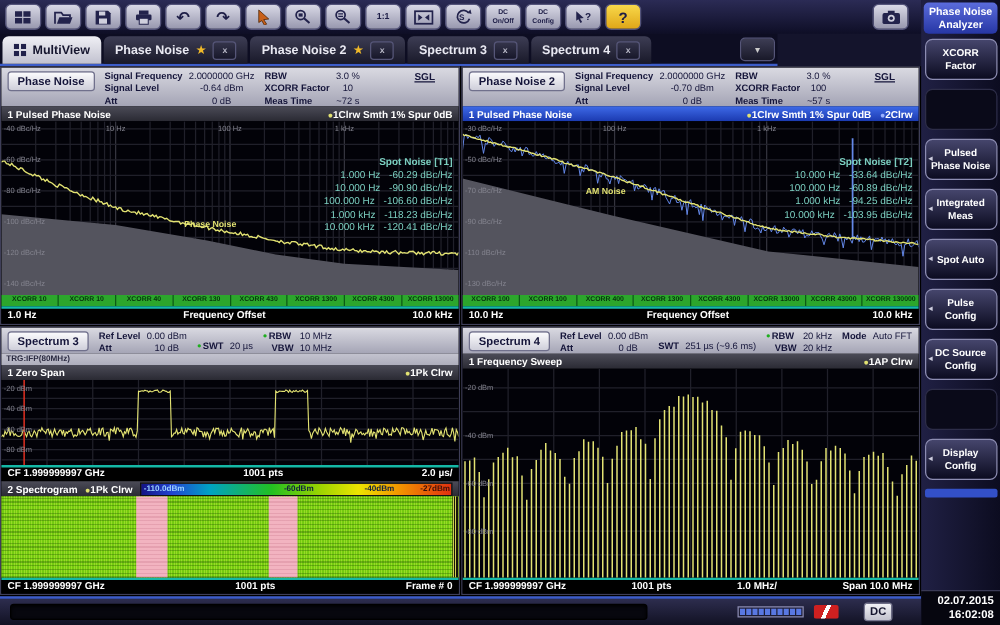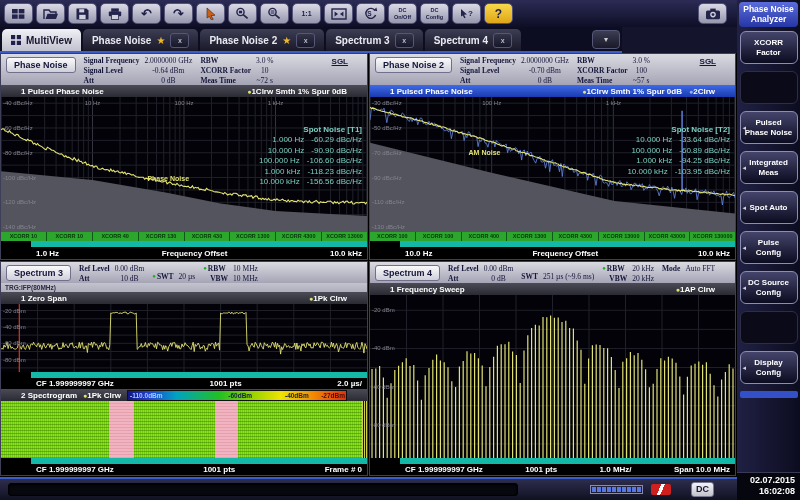--- a/index.html
+++ b/index.html
@@ -63,45 +63,45 @@
         grid-template-columns:368px 367px;grid-template-rows:207px 215px;gap:1px;background:#000;}
   .window{background:#000;display:flex;flex-direction:column;overflow:hidden;
           border:1px solid #3e3e58;box-sizing:border-box;}
   .whead{background:linear-gradient(#dadae2,#a4a4b5);color:#15153a;display:flex;gap:8px;
          padding:2px 5px 1px;box-sizing:border-box;}
   .whead.h3{height:31px;}
   .whead.h2{height:21px;}
   .chbtn{align-self:flex-start;background:linear-gradient(#fbfbfd,#cfcfda);border:1px solid #70708c;
          border-radius:3px;font-size:9px;font-weight:bold;padding:2px 7px;margin-top:1px;color:#15153a;white-space:nowrap;}
   .itable{display:grid;column-gap:5px;font-size:7.5px;line-height:1.3;}
-  .c2{grid-template-columns:auto auto;font-family:Liberation Serif, serif;}
+  .c2{grid-template-columns:auto auto;}
   .ilab{font-weight:bold;white-space:nowrap;}
   .ival{text-align:center;white-space:nowrap;}
   .gdot{color:#1fae1f;font-size:6px;vertical-align:1px;margin-right:1px;}
   .sgl{margin-left:auto;font-size:8px;font-weight:bold;padding:1px 14px 0 0;text-decoration:underline;}
   .trg{height:9px;background:linear-gradient(#c3c3cf,#aeaebc);color:#2a2a40;font-size:6.5px;
        font-weight:bold;line-height:9px;padding:0 4px;}
   .ttl{height:12px;flex:0 0 12px;background:linear-gradient(#4b4b57,#2a2a33);display:flex;align-items:center;
-       justify-content:space-between;padding:0 20px;font-size:8px;font-weight:bold;color:#fff;}
+       justify-content:space-between;padding:0 5px;font-size:8px;font-weight:bold;color:#fff;}
   .ttl.active{background:linear-gradient(#3e6ae8,#1b3ab0);}
   .leg{display:flex;gap:7px;align-items:center;font-weight:bold;}
   .dot{font-size:7px;}
   .dot.y{color:#e2e272;} .dot.b{color:#9ab2ff;}
   .graph{position:relative;flex:1;background:#020208;overflow:hidden;}
   .graph svg{position:absolute;left:0;top:0;}
   .spot{position:absolute;top:1px;right:5px;text-align:right;font-size:8px;color:#7bcfc0;line-height:1.3;z-index:2;margin-top:27px;}
   .spot .sh{font-weight:bold;}
   .srow span{display:inline-block;white-space:nowrap;}
   .srow .sf{margin-right:7px;}
   .xbar{height:9px;flex:0 0 9px;display:flex;background:#2ca62c;color:#06370c;font-size:5.5px;
         font-weight:bold;align-items:center;overflow:hidden;}
   .xseg{flex:1;text-align:center;border-right:1px solid #0b5a16;white-space:nowrap;overflow:hidden;line-height:9px;}
   .xseg:last-child{border-right:none;}
-  .wfoot{height:12px;flex:0 0 12px;background:#000;display:flex;align-items:center;justify-content:space-between;
-         padding:0 5px;font-size:8px;font-weight:bold;color:#fff;border-top:6px solid #14b8a6;margin-left:30px;}
+  .wfoot{height:12px;flex:0 0 12px;background:#000;display:flex;justify-content:space-between;
+         padding:0 5px;font-size:8px;font-weight:bold;color:#fff;border-top:2px solid #14b8a6;}
   
   .sgscale{flex:1;height:9px;position:relative;margin-left:6px;border:1px solid #111;
     background:linear-gradient(90deg,#141484 0%,#2244d2 10%,#00a2c4 22%,#22c022 42%,#9ed400 58%,#ece400 70%,#f29000 84%,#e03010 100%);}
   .sgscale span{position:absolute;top:0;font-size:6.5px;font-weight:bold;color:#102040;line-height:9px;}
   .sgarea{position:relative;flex:1;background-color:#74cb10;overflow:hidden;
     background-image:repeating-linear-gradient(0deg,rgba(25,70,0,.30) 0 1px,transparent 1px 3px),
                      repeating-linear-gradient(90deg,rgba(235,255,90,.30) 0 1px,transparent 1px 2px);}
   .stripe{position:absolute;top:0;bottom:0;background:#f2b3c0;
     background-image:repeating-linear-gradient(0deg,rgba(205,125,145,.35) 0 1px,transparent 1px 3px);}
   .sgcur{position:absolute;right:0;top:0;bottom:0;width:5px;
@@ -327,21 +327,21 @@
             <text x="183" y="8" fill="#84848f" font-size="6" font-family="&quot;Liberation Sans&quot;,&quot;DejaVu Sans&quot;,sans-serif" text-anchor="middle">100 Hz</text>
             <text x="274.5" y="8" fill="#84848f" font-size="6" font-family="&quot;Liberation Sans&quot;,&quot;DejaVu Sans&quot;,sans-serif" text-anchor="middle">1 kHz</text>
             <text x="146.4" y="84.24778761061947" fill="#e2e272" font-size="7" font-family="&quot;Liberation Sans&quot;,&quot;DejaVu Sans&quot;,sans-serif" text-anchor="start" font-weight="bold">Phase Noise</text>
           </svg>
         <div class="spot">
           <div class="sh">Spot Noise [T1]</div>
           <div class="srow"><span class="sf">1.000 Hz</span><span>-60.29 dBc/Hz</span></div>
           <div class="srow"><span class="sf">10.000 Hz</span><span>-90.90 dBc/Hz</span></div>
           <div class="srow"><span class="sf">100.000 Hz</span><span>-106.60 dBc/Hz</span></div>
           <div class="srow"><span class="sf">1.000 kHz</span><span>-118.23 dBc/Hz</span></div>
-          <div class="srow"><span class="sf">10.000 kHz</span><span>-156.56 dBc/Hz</span></div>
+          <div class="srow"><span class="sf">10.000 kHz</span><span>-120.41 dBc/Hz</span></div>
         </div>
       </div>
       <div class="xbar">
         <span class="xseg">XCORR 10</span>
         <span class="xseg">XCORR 10</span>
         <span class="xseg">XCORR 40</span>
         <span class="xseg">XCORR 130</span>
         <span class="xseg">XCORR 430</span>
         <span class="xseg">XCORR 1300</span>
         <span class="xseg">XCORR 4300</span>

